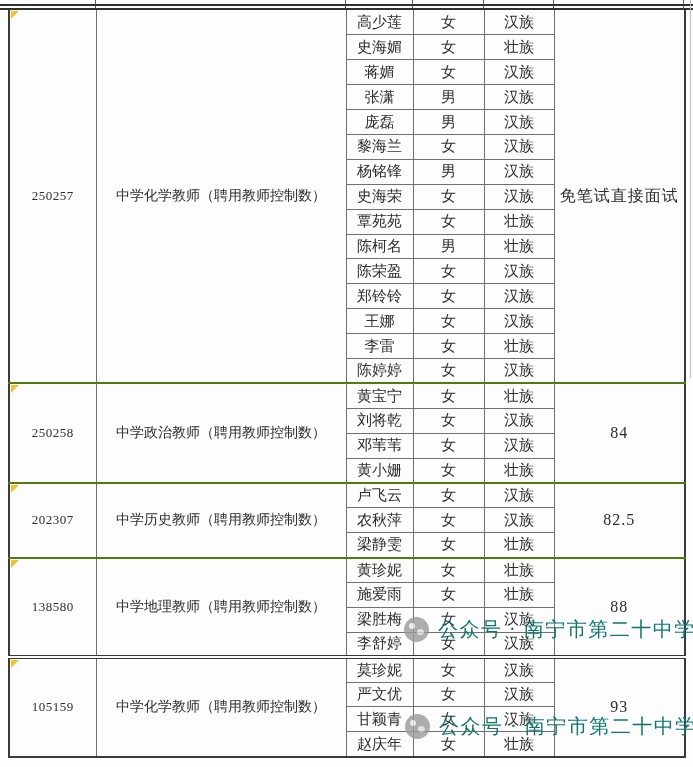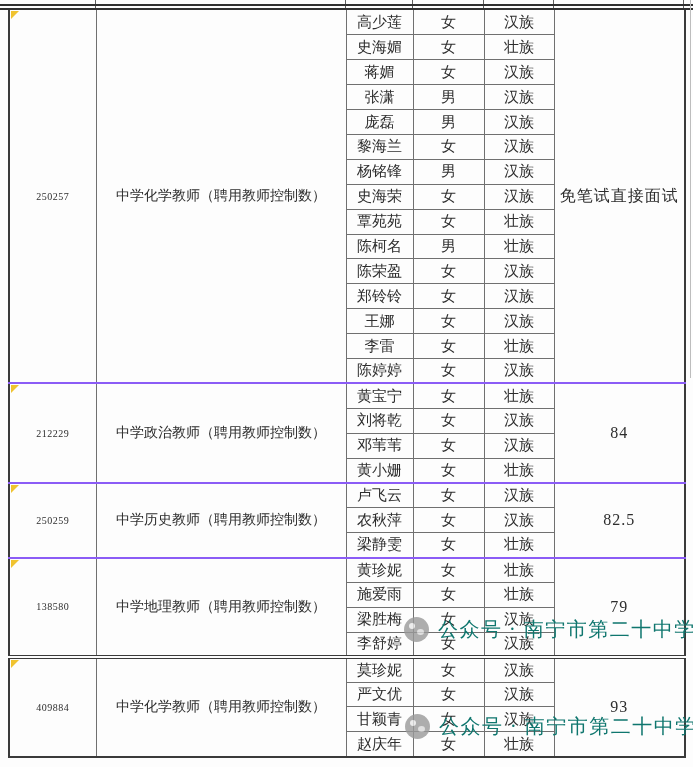--- a/index.html
+++ b/index.html
@@ -9,25 +9,25 @@
   
   .stub{position:absolute;top:0;width:1px;height:9px;background:#5f5f5f;}
   .dline{position:absolute;left:0;width:693px;height:2px;background:#303030;}
   .edge-line{position:absolute;left:690px;top:0;width:1px;height:378px;background:#bdbdbd;}
 
   table{position:absolute;left:8px;top:10px;width:676px;border-collapse:collapse;
         table-layout:fixed;border:2px solid #3a3a3a;border-top:none;}
   tr{height:24.9px;}
   td{border:1px solid #707070;text-align:center;vertical-align:middle;color:#2d2d2d;
      padding:0;overflow:hidden;background:transparent;}
-  tr.group-start td{border-top:2px solid #8b5cf6;}
+  tr.group-start td{border-top:2px solid #4d7c0f;}
   tr.first-group td{border-top:none;}
   tr.page-break td{border-top:4px double #3a3a3a;}
 
-  .code-cell{font-size:10px;position:relative;letter-spacing:.5px;}
+  .code-cell{font-size:13px;position:relative;letter-spacing:.5px;}
   .position-cell{font-size:14px;font-family:Liberation Mono, monospace;}
   .name-cell,.gender-cell,.ethnicity-cell{font-size:15px;}
   .score-cell{font-size:16px;letter-spacing:1px;font-family:Liberation Serif, serif;}
 
   .marker{position:absolute;left:1px;top:1px;width:0;height:0;
           border-top:8px solid #f0c330;border-right:8px solid transparent;}
 
   .watermark{position:absolute;display:flex;align-items:center;gap:9px;
              pointer-events:none;z-index:5;}
   .wm1{left:404px;top:616px;}
@@ -139,21 +139,21 @@
           <td class="name-cell"><span>李雷</span></td>
           <td class="gender-cell"><span>女</span></td>
           <td class="ethnicity-cell"><span>壮族</span></td>
         </tr>
         <tr>
           <td class="name-cell"><span>陈婷婷</span></td>
           <td class="gender-cell"><span>女</span></td>
           <td class="ethnicity-cell"><span>汉族</span></td>
         </tr>
         <tr class="group-start">
-          <td class="code-cell" rowspan="4"><span class="marker"></span><span>212229</span></td>
+          <td class="code-cell" rowspan="4"><span class="marker"></span><span>250258</span></td>
           <td class="position-cell" rowspan="4"><span>中学政治教师（聘用教师控制数）</span></td>
           <td class="name-cell"><span>黄宝宁</span></td>
           <td class="gender-cell"><span>女</span></td>
           <td class="ethnicity-cell"><span>壮族</span></td>
           <td class="score-cell" rowspan="4"><span>84</span></td>
         </tr>
         <tr>
           <td class="name-cell"><span>刘将乾</span></td>
           <td class="gender-cell"><span>女</span></td>
           <td class="ethnicity-cell"><span>汉族</span></td>
@@ -162,21 +162,21 @@
           <td class="name-cell"><span>邓苇苇</span></td>
           <td class="gender-cell"><span>女</span></td>
           <td class="ethnicity-cell"><span>汉族</span></td>
         </tr>
         <tr>
           <td class="name-cell"><span>黄小姗</span></td>
           <td class="gender-cell"><span>女</span></td>
           <td class="ethnicity-cell"><span>壮族</span></td>
         </tr>
         <tr class="group-start">
-          <td class="code-cell" rowspan="3"><span class="marker"></span><span>250259</span></td>
+          <td class="code-cell" rowspan="3"><span class="marker"></span><span>202307</span></td>
           <td class="position-cell" rowspan="3"><span>中学历史教师（聘用教师控制数）</span></td>
           <td class="name-cell"><span>卢飞云</span></td>
           <td class="gender-cell"><span>女</span></td>
           <td class="ethnicity-cell"><span>汉族</span></td>
           <td class="score-cell" rowspan="3"><span>82.5</span></td>
         </tr>
         <tr>
           <td class="name-cell"><span>农秋萍</span></td>
           <td class="gender-cell"><span>女</span></td>
           <td class="ethnicity-cell"><span>汉族</span></td>
@@ -185,39 +185,39 @@
           <td class="name-cell"><span>梁静雯</span></td>
           <td class="gender-cell"><span>女</span></td>
           <td class="ethnicity-cell"><span>壮族</span></td>
         </tr>
         <tr class="group-start">
           <td class="code-cell" rowspan="4"><span class="marker"></span><span>138580</span></td>
           <td class="position-cell" rowspan="4"><span>中学地理教师（聘用教师控制数）</span></td>
           <td class="name-cell"><span>黄珍妮</span></td>
           <td class="gender-cell"><span>女</span></td>
           <td class="ethnicity-cell"><span>壮族</span></td>
-          <td class="score-cell" rowspan="4"><span>79</span></td>
+          <td class="score-cell" rowspan="4"><span>88</span></td>
         </tr>
         <tr>
           <td class="name-cell"><span>施爱雨</span></td>
           <td class="gender-cell"><span>女</span></td>
           <td class="ethnicity-cell"><span>壮族</span></td>
         </tr>
         <tr>
           <td class="name-cell"><span>梁胜梅</span></td>
           <td class="gender-cell"><span>女</span></td>
           <td class="ethnicity-cell"><span>汉族</span></td>
         </tr>
         <tr>
           <td class="name-cell"><span>李舒婷</span></td>
           <td class="gender-cell"><span>女</span></td>
           <td class="ethnicity-cell"><span>汉族</span></td>
         </tr>
         <tr class="group-start page-break">
-          <td class="code-cell" rowspan="4"><span class="marker"></span><span>409884</span></td>
+          <td class="code-cell" rowspan="4"><span class="marker"></span><span>105159</span></td>
           <td class="position-cell" rowspan="4"><span>中学化学教师（聘用教师控制数）</span></td>
           <td class="name-cell"><span>莫珍妮</span></td>
           <td class="gender-cell"><span>女</span></td>
           <td class="ethnicity-cell"><span>汉族</span></td>
           <td class="score-cell" rowspan="4"><span>93</span></td>
         </tr>
         <tr>
           <td class="name-cell"><span>严文优</span></td>
           <td class="gender-cell"><span>女</span></td>
           <td class="ethnicity-cell"><span>汉族</span></td>

